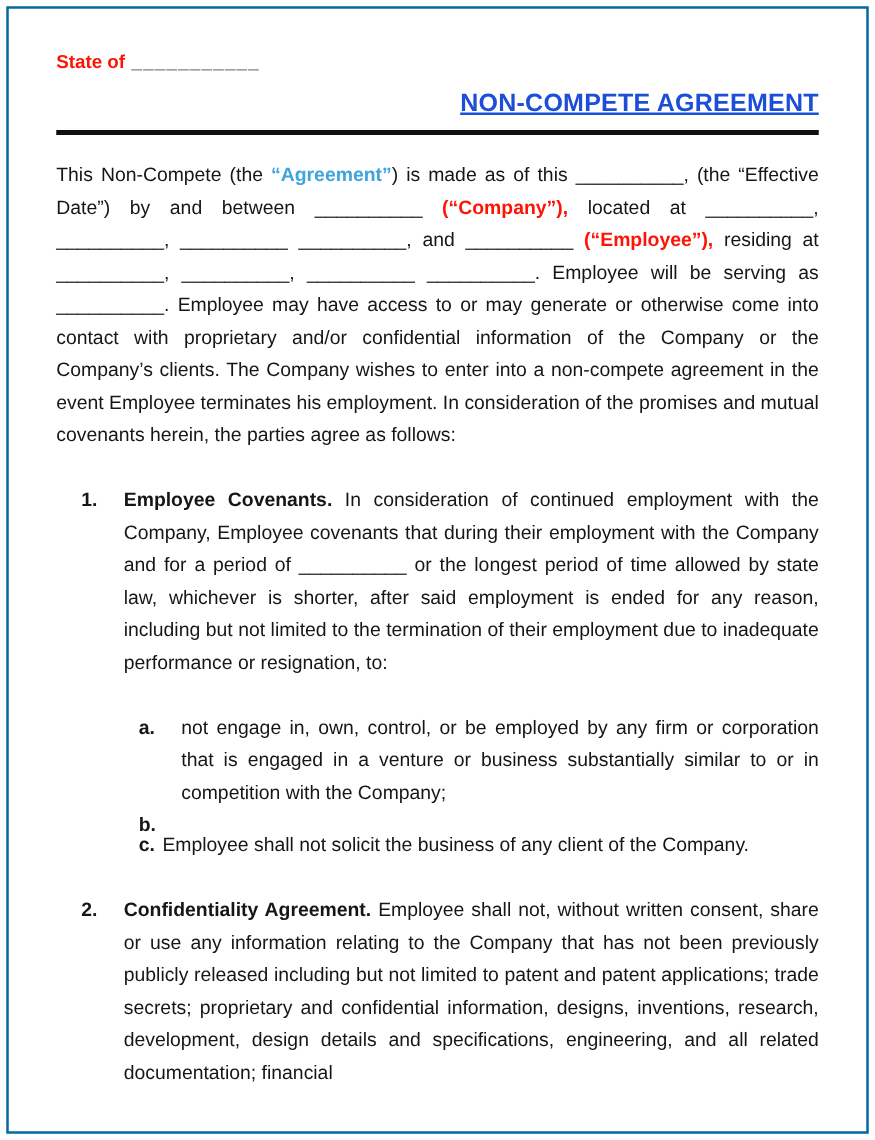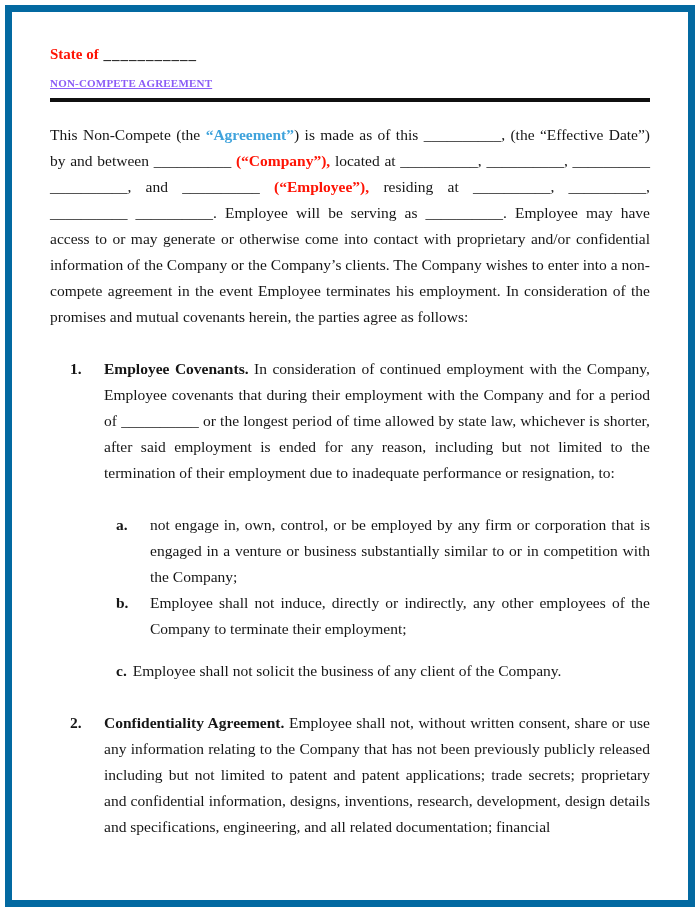--- a/index.html
+++ b/index.html
@@ -9,46 +9,45 @@
     width: 700px;
     height: 912px;
     background: #ffffff;
     padding: 5px;
     font-family: "Liberation Sans", sans-serif;
     color: #151515;
   }
   .inner {
     width: 100%;
     height: 100%;
-    border: 7px solid #0369a1;
+    border: 2px solid #0369a1;
     padding: 34px 38px 0 38px;
     overflow: hidden;
     background: #ffffff;
-    font-family: Liberation Serif, serif;
   }
 
   .state-line {
     font-size: 15px;
     font-weight: bold;
     margin-bottom: 14px;
     white-space: nowrap;
   }
   .red   { color: var(--red); }
   .blue  { color: var(--blue); }
   .bold  { font-weight: bold; }
   .state-blank { color: #1a1a1a; font-weight: bold; letter-spacing: 1px; }
 
   .title {
     margin: 0;
-    text-align: left;
-    font-size: 11px;
+    text-align: right;
+    font-size: 20px;
     font-weight: bold;
     text-decoration: underline;
     letter-spacing: 0.2px;
-    color: #8b5cf6;
+    color: #1d4ed8;
   }
   .rule {
     height: 4px;
     background: #101010;
     margin-top: 9px;
   }
 
   .body-text {
     font-size: 15.5px;
     line-height: 26px;
@@ -108,21 +107,20 @@
       <span class="num">1.</span>
       <span class="clause-heading">Employee Covenants.</span><span>  In consideration of continued employment with the Company, Employee covenants that during their employment with the Company and for a period of __________ or the longest period of time allowed by state law, whichever is shorter, after said employment is ended for any reason, including but not limited to the termination of their employment due to inadequate performance or resignation, to:</span>
 
       <div class="sublist">
         <div class="subitem">
           <span class="lab">a.</span>
           <span>not engage in, own, control, or be employed by any firm or corporation that is engaged in a venture or business substantially similar to or in competition with the Company;</span>
         </div>
         <div class="subitem">
           <span class="lab">b.</span>
-          <span>Employee shall not induce, directly or indirectly, any other employees of the Company to terminate their employment;</span>
         </div>
         <div class="subitem tight">
           <span class="lab">c.</span><span>Employee shall not solicit the business of any client of the Company.</span>
         </div>
       </div>
     </div>
 
     <div class="clause body-text">
       <span class="num">2.</span>
       <span class="clause-heading">Confidentiality Agreement.</span><span> Employee shall not, without written consent, share or use any information relating to the Company that has not been previously publicly released including but not limited to patent and patent applications; trade secrets; proprietary and confidential information, designs, inventions, research, development, design details and specifications, engineering, and all related documentation; financial</span>

